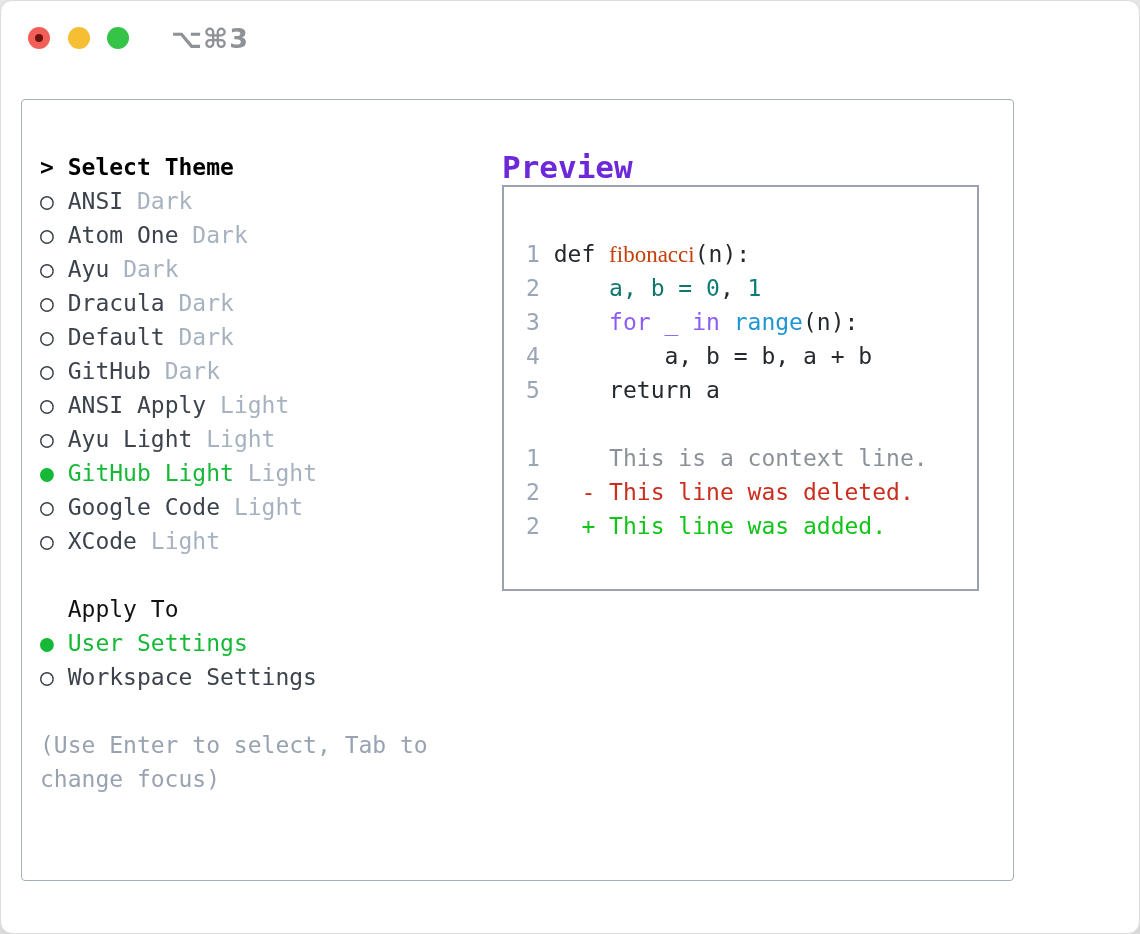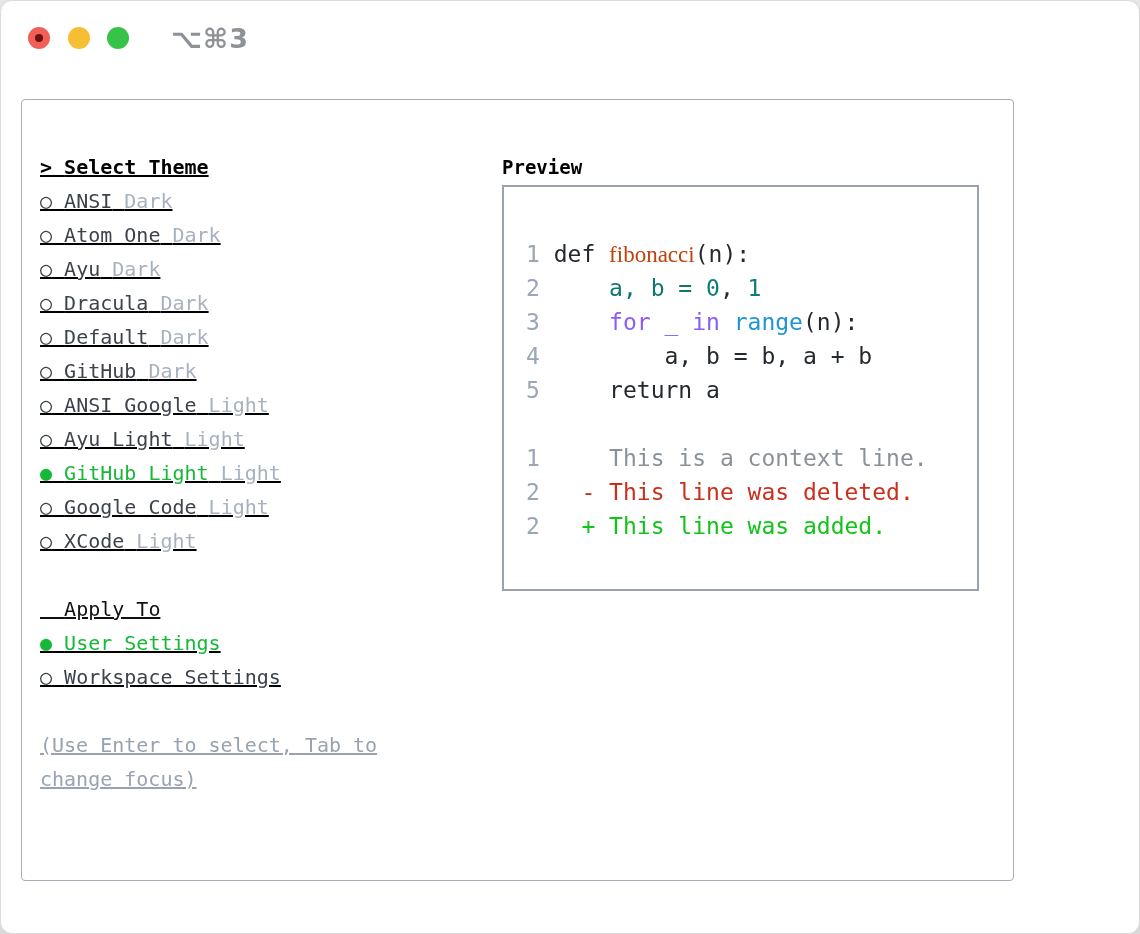--- a/index.html
+++ b/index.html
@@ -16,33 +16,33 @@
   .tl.green{left:106px;background:#35c348;}
   .tl .dot{position:absolute;left:7px;top:7px;width:8px;height:8px;border-radius:50%;background:#6b120c;}
   .win-title{
     position:absolute;left:170px;top:22px;font-size:27px;font-weight:bold;
     color:#8e9196;letter-spacing:1px;font-family:"DejaVu Sans","DejaVu Sans Mono",sans-serif;
   }
   .panel{
     position:absolute;left:20px;top:98px;width:993px;height:782px;
     border:1px solid #a6aeb8;border-radius:4px;box-sizing:border-box;background:#fff;
   }
-  .row{height:34px;line-height:34px;white-space:pre;font-size:20px;text-decoration:underline;}
+  .row{height:34px;line-height:34px;white-space:pre;font-size:23px;}
   .left-col{position:absolute;left:18px;top:50px;}
   .header-row .hdr{font-weight:bold;color:#000;}
   .marker-prompt{font-weight:bold;color:#000;}
   .theme-name{color:#3c434c;}
   .variant{color:#a7b2c0;}
   .marker{color:#3c434c;}
   .apply-gap{height:34px;}
   .apply-header{color:#111;}
   .help{margin-top:34px;}
   .help .row{color:#98a2b0;}
   .right-col{position:absolute;left:480px;top:50px;}
-  .preview-hdr{font-weight:bold;color:#000000;font-size:19px;height:34px;line-height:34px;white-space:pre;}
+  .preview-hdr{font-weight:bold;color:#6d28d9;font-size:31px;height:34px;line-height:34px;white-space:pre;}
   .preview-box{
     margin-top:1px;width:477px;height:406px;box-sizing:border-box;
     border:2px solid #9aa3ad;background:#ffffff;
     padding:50px 0 0 22px;overflow:hidden;
   }
   .code-row{height:34px;line-height:34px;white-space:pre;font-size:23px;color:#24292e;}
   .lineno{color:#9aa5b5;}
   .blank-line{height:34px;}
 </style>
 </head>
@@ -64,21 +64,21 @@
     <div class="left-col">
       <div class="row header-row"><span class="marker-prompt">&gt;</span><span> </span><span class="hdr">Select Theme</span></div>
 
       <div id="theme-list">
           <div class="row"><span class="marker">○</span> <span class="theme-name" style="color: rgb(60, 67, 76);">ANSI</span> <span class="variant" style="color: rgb(167, 178, 192);">Dark</span></div>
           <div class="row"><span class="marker">○</span> <span class="theme-name" style="color: rgb(60, 67, 76);">Atom One</span> <span class="variant" style="color: rgb(167, 178, 192);">Dark</span></div>
           <div class="row"><span class="marker">○</span> <span class="theme-name" style="color: rgb(60, 67, 76);">Ayu</span> <span class="variant" style="color: rgb(167, 178, 192);">Dark</span></div>
           <div class="row"><span class="marker">○</span> <span class="theme-name" style="color: rgb(60, 67, 76);">Dracula</span> <span class="variant" style="color: rgb(167, 178, 192);">Dark</span></div>
           <div class="row"><span class="marker">○</span> <span class="theme-name" style="color: rgb(60, 67, 76);">Default</span> <span class="variant" style="color: rgb(167, 178, 192);">Dark</span></div>
           <div class="row"><span class="marker">○</span> <span class="theme-name" style="color: rgb(60, 67, 76);">GitHub</span> <span class="variant" style="color: rgb(167, 178, 192);">Dark</span></div>
-          <div class="row"><span class="marker">○</span> <span class="theme-name" style="color: rgb(60, 67, 76);">ANSI Google</span> <span class="variant" style="color: rgb(167, 178, 192);">Light</span></div>
+          <div class="row"><span class="marker">○</span> <span class="theme-name" style="color: rgb(60, 67, 76);">ANSI Apply</span> <span class="variant" style="color: rgb(167, 178, 192);">Light</span></div>
           <div class="row"><span class="marker">○</span> <span class="theme-name" style="color: rgb(60, 67, 76);">Ayu Light</span> <span class="variant" style="color: rgb(167, 178, 192);">Light</span></div>
           <div class="row"><span class="marker" style="color: rgb(22, 185, 55);">●</span> <span class="theme-name" style="color: rgb(22, 185, 55);">GitHub Light</span> <span class="variant" style="color: rgb(167, 178, 192);">Light</span></div>
           <div class="row"><span class="marker">○</span> <span class="theme-name" style="color: rgb(60, 67, 76);">Google Code</span> <span class="variant" style="color: rgb(167, 178, 192);">Light</span></div>
           <div class="row"><span class="marker">○</span> <span class="theme-name" style="color: rgb(60, 67, 76);">XCode</span> <span class="variant" style="color: rgb(167, 178, 192);">Light</span></div>
         </div>
 
       <div class="apply-gap"></div>
       <div class="row apply-header"><span>  </span><span>Apply To</span></div>
 
       <div id="apply-list">

